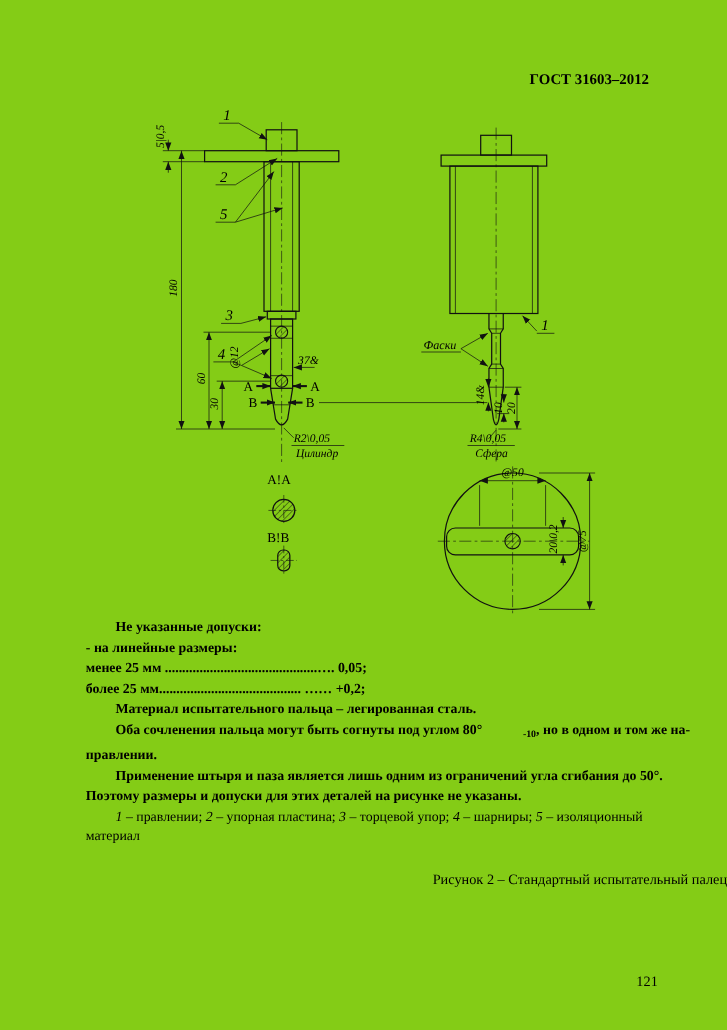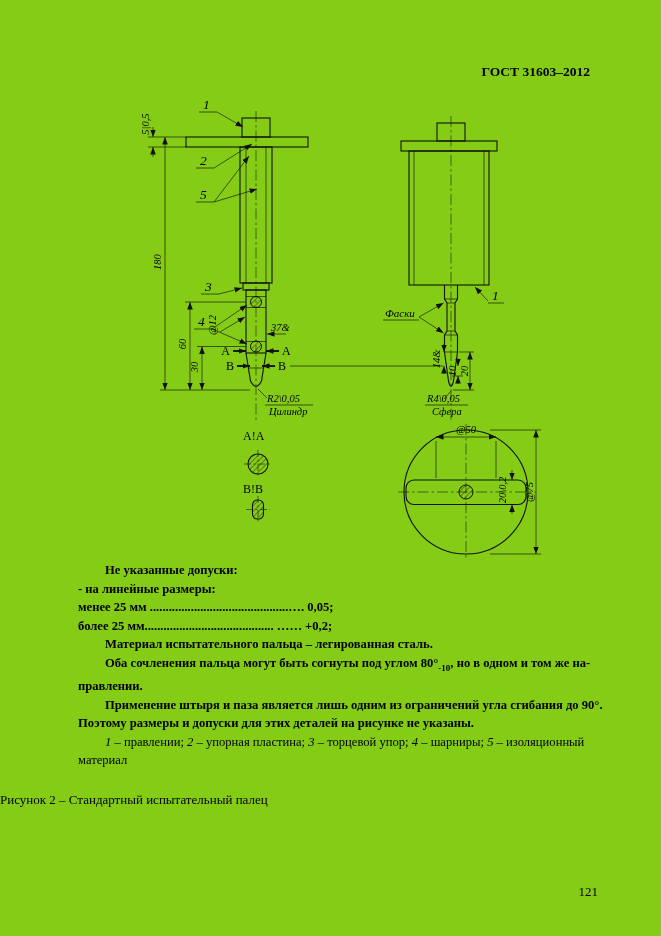--- a/index.html
+++ b/index.html
@@ -6,22 +6,22 @@
   html,body { width:661px; height:936px; }
   body { background:#ffffff; color:#000; font-family:"Liberation Serif", serif; position:relative; overflow:hidden; }
   .page { position:absolute; inset:0; background:#84cc16; }
   .gost-header { position:absolute; top:64px; right:71px; font-weight:bold; font-size:13.5px; }
   .drawing-svg { position:absolute; left:0; top:0; }
   .notes { position:absolute; left:78px; top:561px; width:514px; font-size:12.6px; line-height:18.6px; }
   .notes p { margin:0; }
   .ind { text-indent:27px; }
   .nw { white-space:nowrap;font-weight:bold; }
   .leg-num { font-style:italic; }
-  sub { font-size:9px; }
-  .figure-caption { position:absolute; top:792px; left:0; width:100%; text-align:left; font-size:13px; }
+  sub { font-size:9px;margin-left:37px; }
+  .figure-caption { position:absolute; top:792px; left:0; width:100%; text-align:right; font-size:13px; }
   .page-number { position:absolute; top:884px; right:63px; font-size:13px; }
 
   svg .ol   { fill:none; stroke:#111; stroke-width:1.1; }
   svg .thin { fill:none; stroke:#111; stroke-width:0.65; }
   svg .thick{ fill:none; stroke:#111; stroke-width:1.9; }
   svg .cl   { fill:none; stroke:#111; stroke-width:0.55; stroke-dasharray:11 3 2.5 3; }
   svg .cl2  { fill:none; stroke:#111; stroke-width:0.55; stroke-dasharray:7 2.5 2 2.5; }
   svg text  { fill:#000; }
   svg .dimtxt { font:italic 10.5px "Liberation Serif", serif; }
   svg .lbl    { font:italic 11px "Liberation Serif", serif; }
@@ -195,21 +195,21 @@
   </svg>
 
   <div class="notes">
     <p class="ind nw">Не указанные допуски:</p>
     <p class="nw">- на линейные размеры:</p>
     <p class="nw">менее 25 мм ............................................…. 0,05;</p>
     <p class="nw">более 25 мм......................................... …… +0,2;</p>
     <p class="ind nw">Материал испытательного пальца – легированная сталь.</p>
     <p class="ind nw"><span>Оба сочленения пальца могут быть согнуты под углом 80°</span><sub>-10</sub><span>, но в одном и том же на-</span></p>
     <p class="nw">правлении.</p>
-    <p class="ind nw">Применение штыря и паза является лишь одним из ограничений угла сгибания до 90°.</p>
+    <p class="ind nw">Применение штыря и паза является лишь одним из ограничений угла сгибания до 50°.</p>
     <p class="nw">Поэтому размеры и допуски для этих деталей на рисунке не указаны.</p>
     <p class="ind"><span class="leg-num">1</span><span> – правлении; </span><span class="leg-num">2</span><span> – упорная пластина; </span><span class="leg-num">3</span><span> – торцевой упор; </span><span class="leg-num">4</span><span> – шарниры; </span><span class="leg-num">5</span><span> – изоляционный материал</span></p>
   </div>
 
   <div class="figure-caption">Рисунок 2 – Стандартный испытательный палец</div>
 
   <div class="page-number">121</div>
 
 </div>
 

